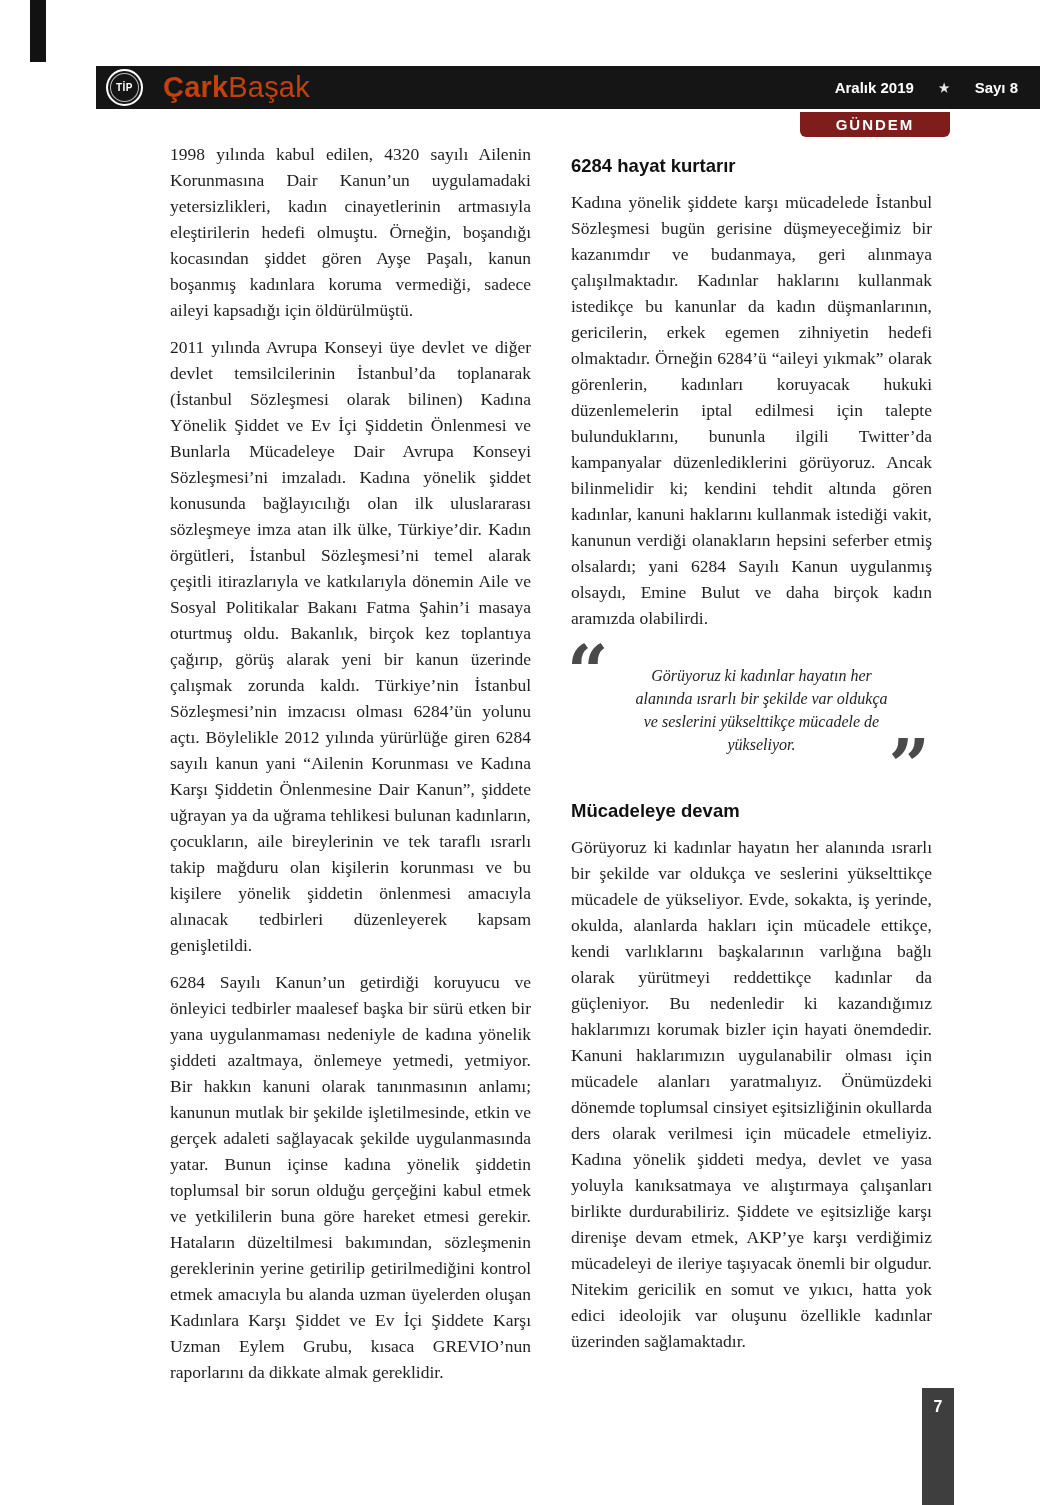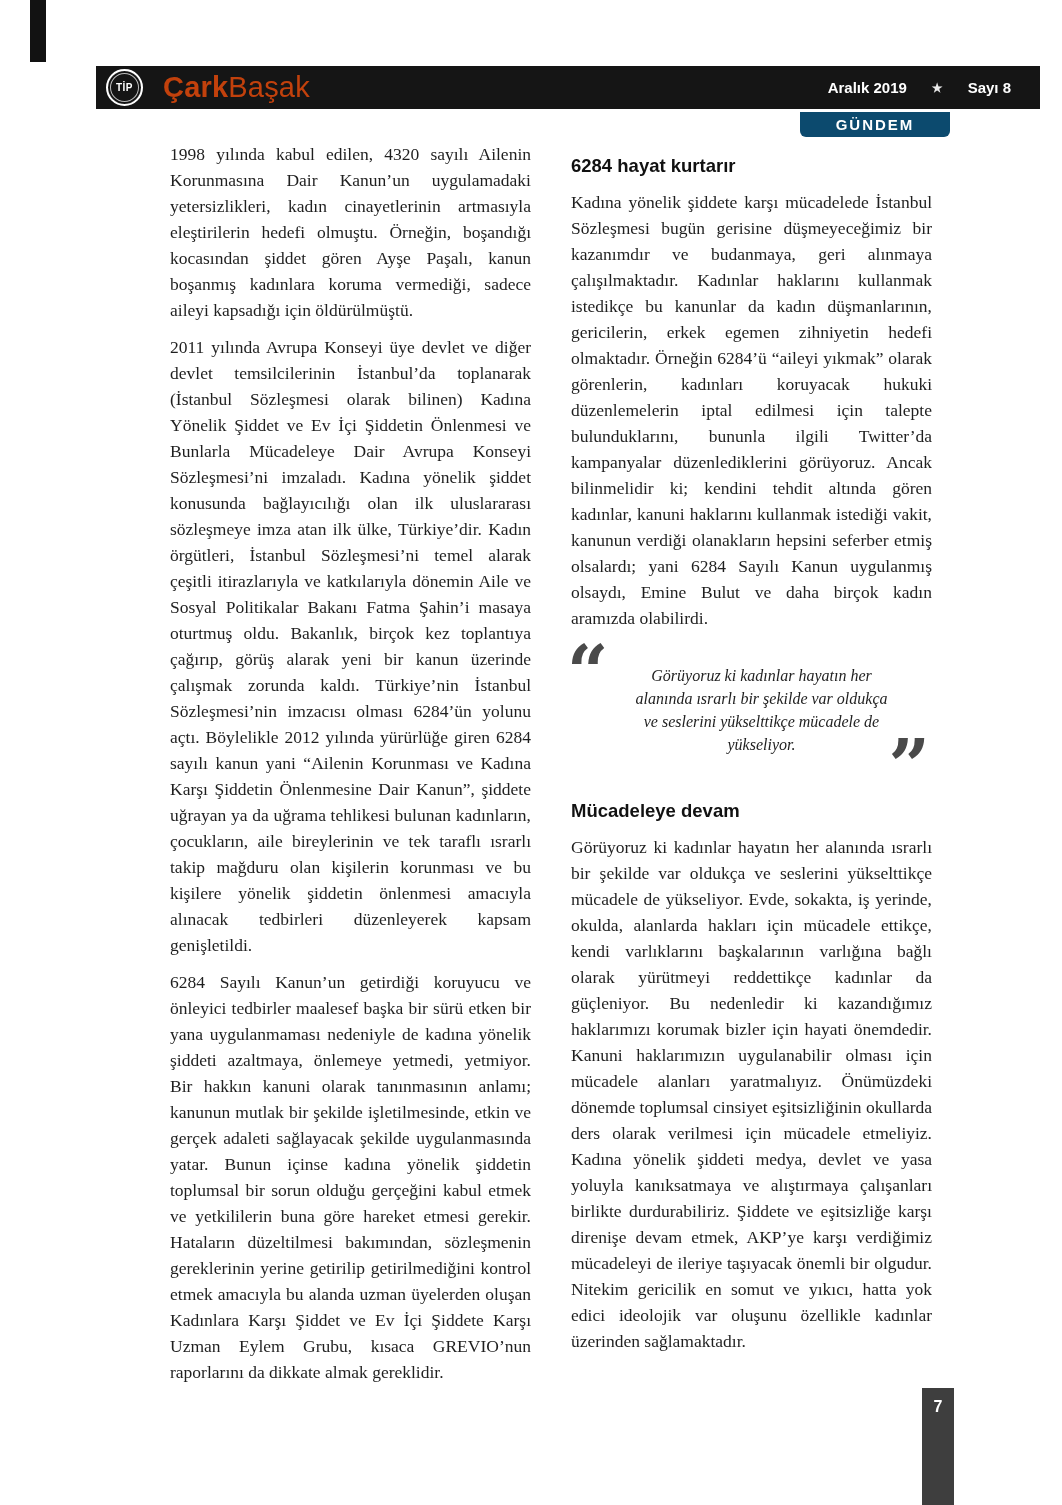--- a/index.html
+++ b/index.html
@@ -16,21 +16,21 @@
   .corner-mark {
     position: absolute; left: 30px; top: 0; width: 16px; height: 62px;
     background: #121212;
   }
 
   
   .masthead {
     position: absolute; left: 96px; right: 22px; top: 66px; height: 43px;
     background: #151515;
     display: flex; align-items: center;
-    padding: 0 29px 0 10px;
+    padding: 0 22px 0 10px;
     font-family: "Liberation Sans", sans-serif;
   }
   .logo {
     width: 37px; height: 37px; border-radius: 50%;
     border: 2px solid #ffffff;
     color: #fff; display: flex; align-items: center; justify-content: center;
     font-size: 10px; font-weight: bold; letter-spacing: 0.5px;
     box-shadow: inset 0 0 0 2px #151515, inset 0 0 0 3px #bbb;
     flex: 0 0 auto;
   }
@@ -43,21 +43,21 @@
   .issue-info {
     margin-left: auto; color: #fff; font-size: 15px; font-weight: 700;
     display: flex; align-items: center; gap: 25px; white-space: nowrap;
   }
   .issue-info .star { font-size: 12px; color: #e9e9e9; }
 
   
   .section-badge {
     position: absolute; top: 112px; right: 112px;
     width: 150px; height: 25px;
-    background: #0c4a6e; color: #ffffff;
+    background: #7f1d1d; color: #ffffff;
     font-family: "Liberation Sans", sans-serif;
     font-size: 15px; font-weight: 700; letter-spacing: 2px;
     display: flex; align-items: center; justify-content: center;
     border-radius: 0 0 6px 6px;
   }
 
   
   .columns {
     position: absolute; top: 141px; left: 170px; width: 762px;
     display: flex; gap: 40px;

